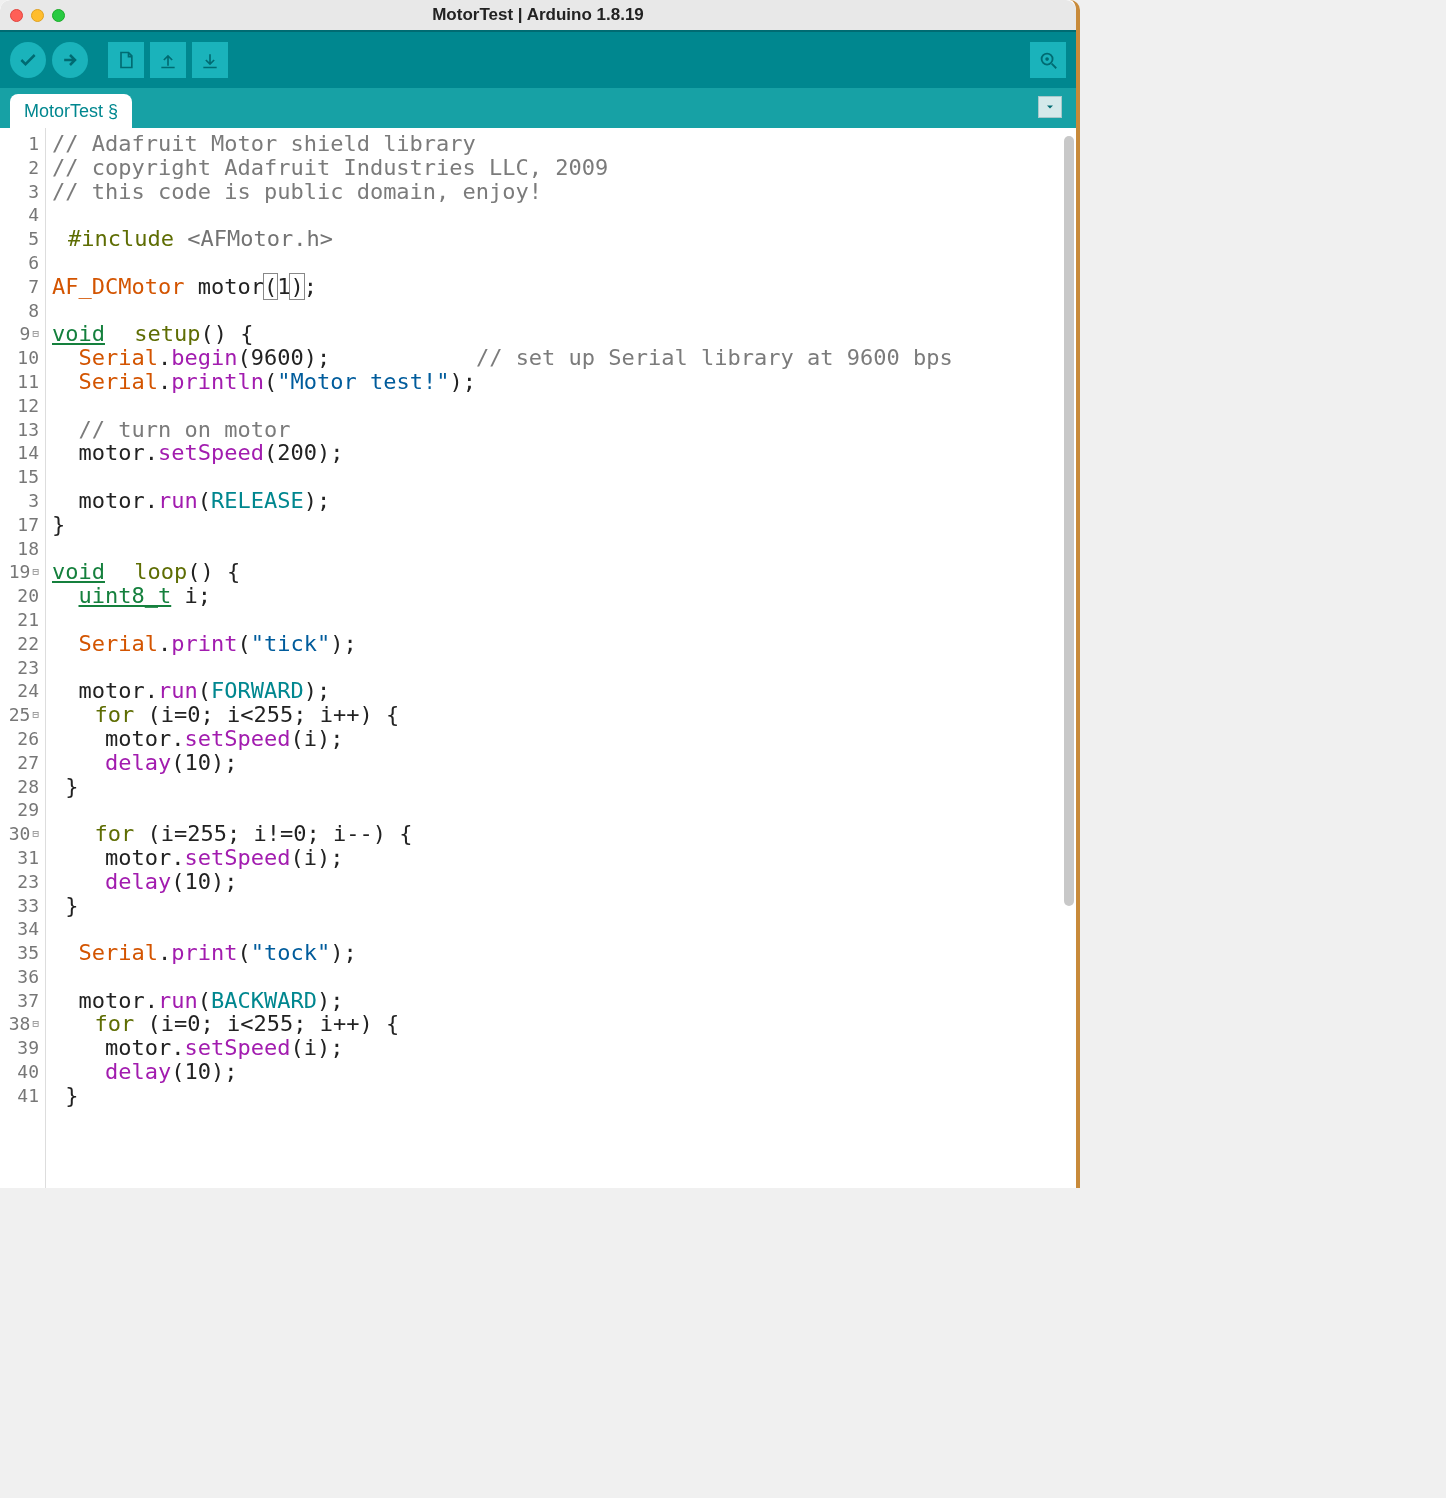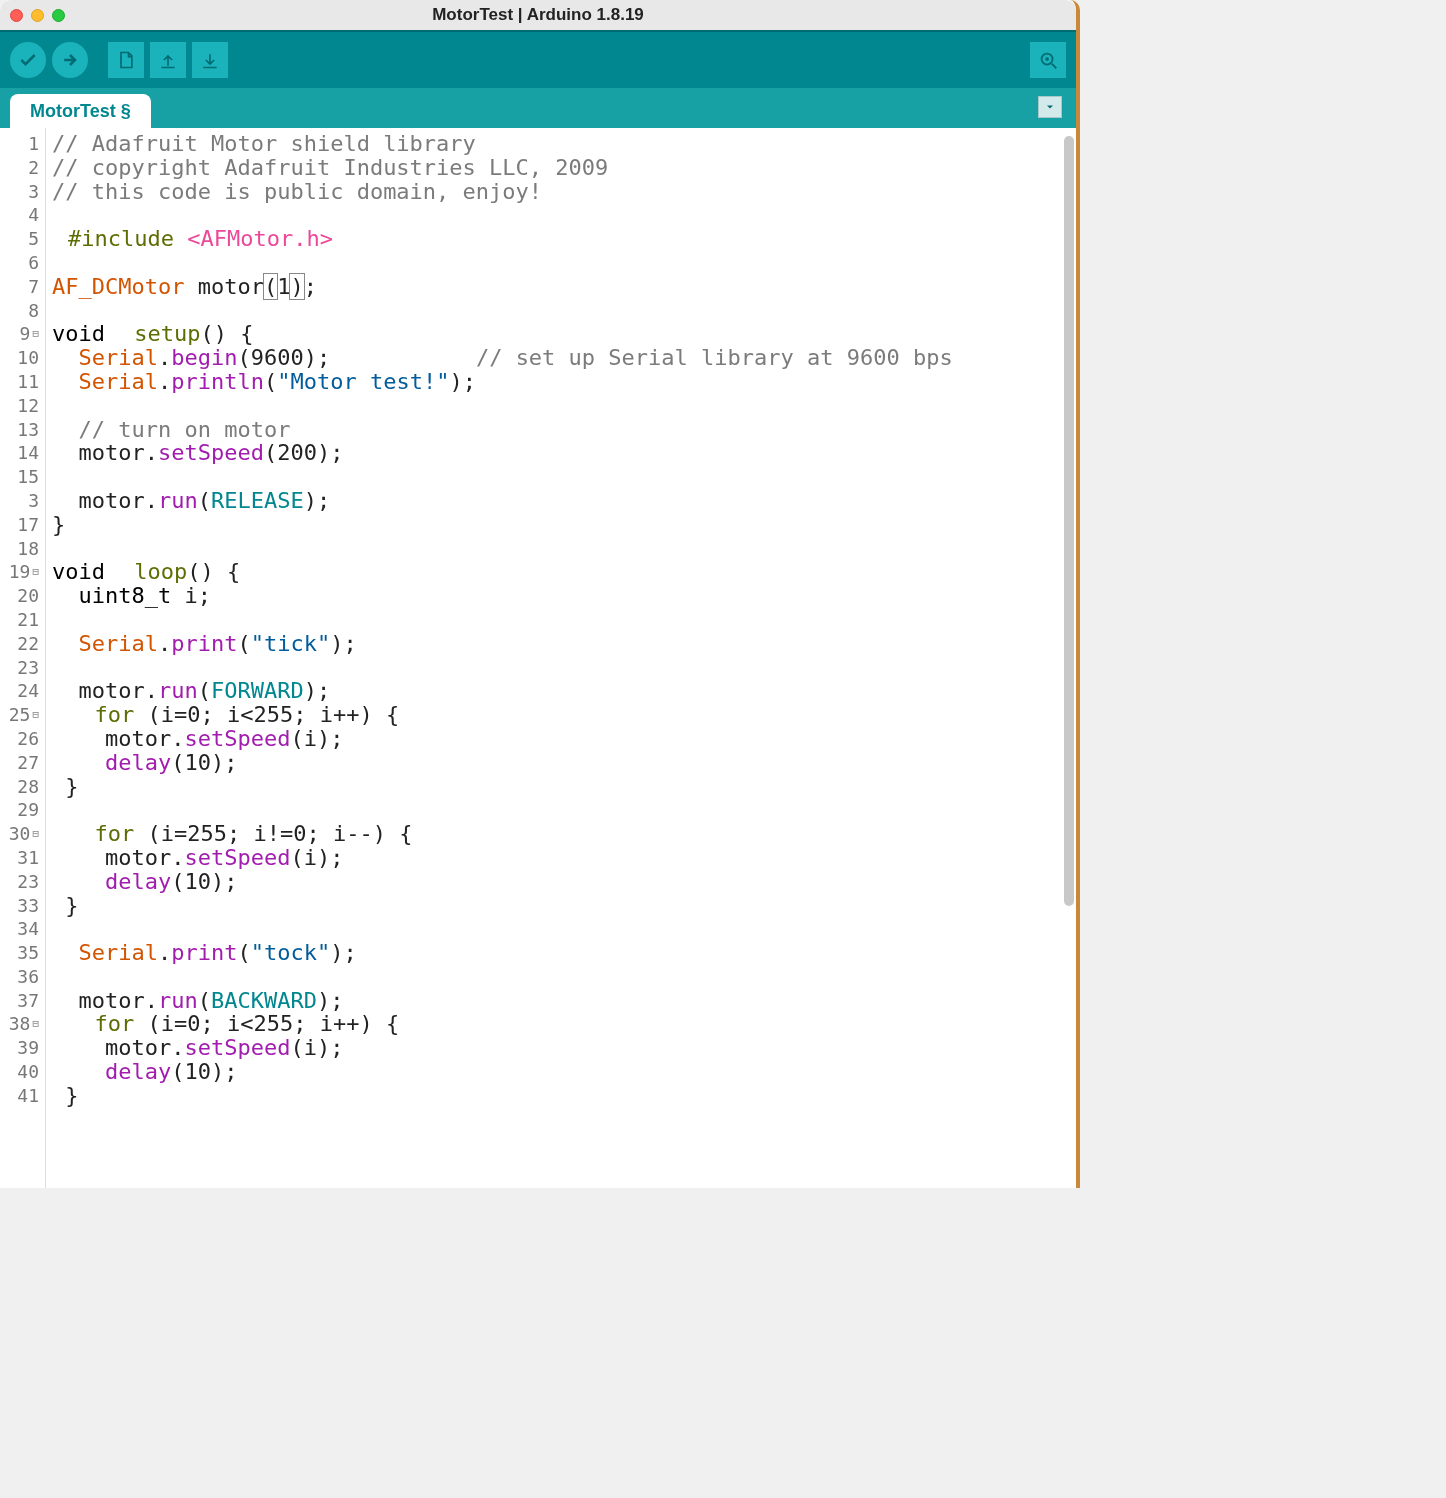--- a/index.html
+++ b/index.html
@@ -76,25 +76,25 @@
   .tabbar {
     height: 40px;
     background: #17a1a5;
     display: flex;
     align-items: flex-end;
     padding-left: 10px;
     position: relative;
   }
   .tab {
     background: #fff;
-    padding: 7px 20px 6px;
+    padding: 7px 14px 6px;
     border-radius: 8px 8px 0 0;
     font-size: 18px;
     color: #00878f;
-    font-weight: 700;
+    font-weight: 400;
     cursor: pointer;
   }
   .tab-dropdown {
     position: absolute;
     right: 14px;
     top: 8px;
     width: 24px;
     height: 22px;
     background: #d4e9ea;
     display: flex;
@@ -143,22 +143,22 @@
     right: 2px;
     top: 8px;
     width: 10px;
     height: 770px;
     background: #c8c8c8;
     border-radius: 5px;
   }
   
   .c-comment { color: #7b7b7b; }
   .c-preproc { color: #5e6d03; margin-left: 16px; }
-  .c-preproc-name { color: #ec4899; }
-  .c-keyword { color: #000000; }
+  .c-preproc-name { color: #737373; }
+  .c-keyword { color: #15803d; text-decoration: underline; }
   .c-type { color: #d35400; }
   .c-type2 { color: #00878f; }
   .c-func { color: #a21caf; }
   .c-str { color: #005c9c; }
   .c-bracket-hl { outline: 1px solid #888; }
 </style>
 </head>
 <body>
 
 <div class="window">

